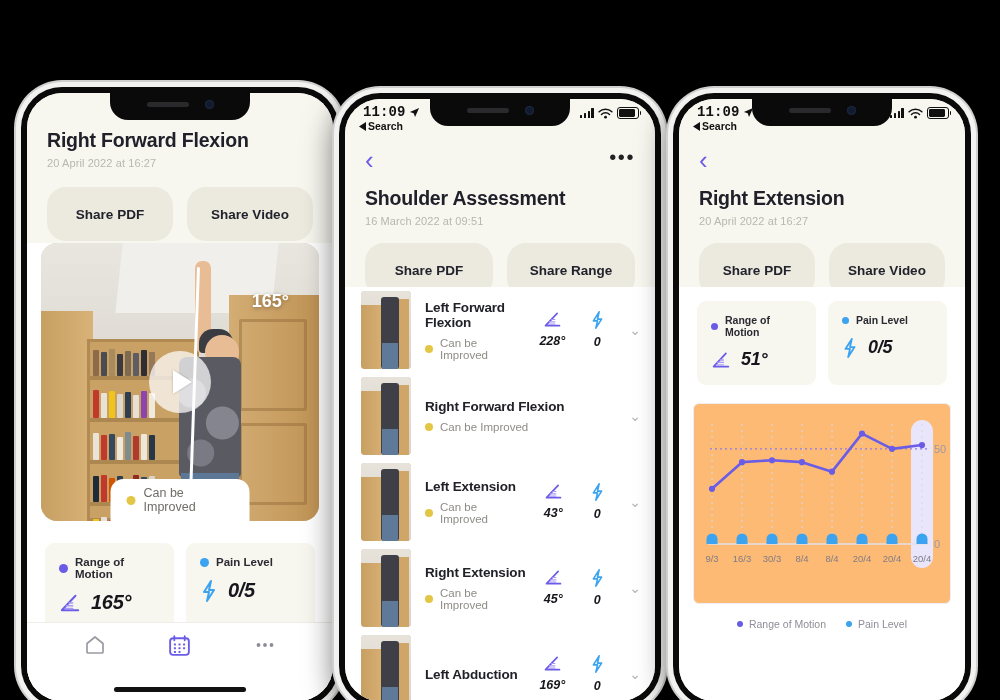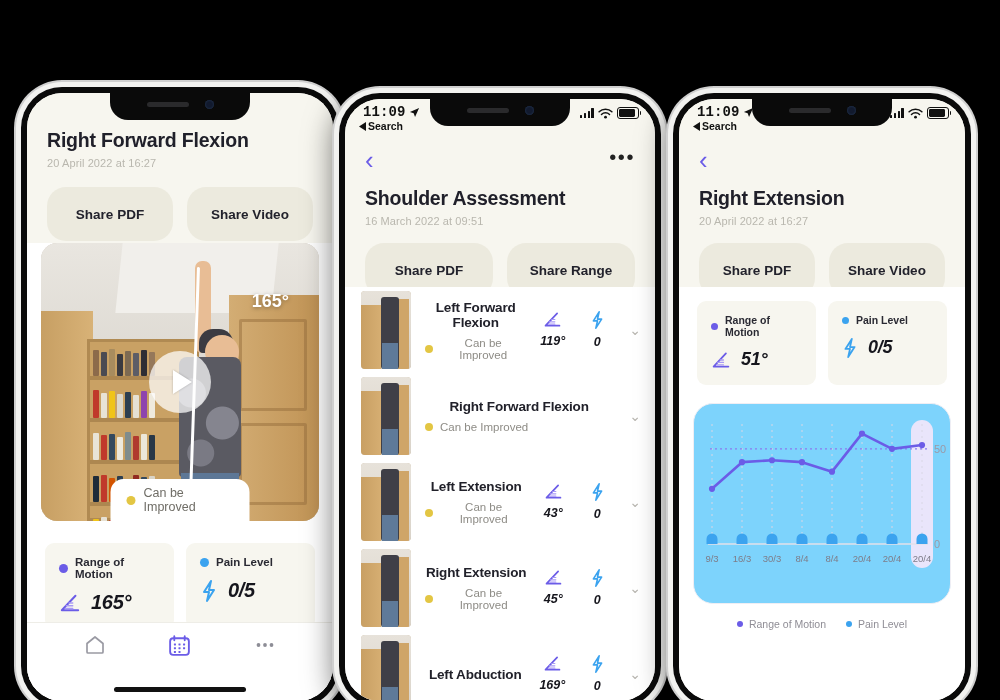--- a/index.html
+++ b/index.html
@@ -105,38 +105,38 @@
   .mval{display:flex;align-items:center;gap:10px;margin-top:11px;}
   .mnum{font-size:20px;font-weight:800;font-style:italic;color:#16161d;letter-spacing:-.3px;}
 
   
   .tabbar{position:absolute;left:0;right:0;bottom:0;height:78px;border-top:1px solid #eeede7;background:#fff;}
   .tabs{display:flex;align-items:center;justify-content:space-around;height:48px;padding:0 26px;}
   .homebar{position:absolute;left:50%;bottom:9px;transform:translateX(-50%);
            width:132px;height:5px;background:#111;border-radius:3px;}
 
   
-  .listwrap{background:#fff;position:absolute;left:0;right:0;top:188px;bottom:0;overflow:hidden;text-align:center;}
+  .listwrap{background:#fff;position:absolute;left:0;right:0;top:188px;bottom:0;overflow:hidden;}
   .lrow{display:flex;align-items:center;gap:14px;padding:10px 14px 10px 16px;height:66px;box-sizing:content-box;}
   .thumb{width:50px;height:78px;border-radius:4px;flex:none;overflow:hidden;position:relative;background:#cbb89c;}
   .t-wall{position:absolute;inset:0;background:linear-gradient(#e7e2da,#d9d3c9);}
   .t-door{position:absolute;left:0;top:14px;width:20px;bottom:0;background:linear-gradient(90deg,#c89f63,#d6ae72);}
   .t-door2{position:absolute;right:2px;top:8px;width:13px;bottom:0;background:#cfa568;}
   .t-fig{position:absolute;left:20px;top:6px;width:18px;bottom:0;background:#3f3f47;border-radius:3px;}
   .t-legs{position:absolute;left:21px;bottom:0;width:16px;height:26px;background:#5f7a99;}
   .lmain{flex:1;min-width:0;}
   .lname{font-size:13.5px;font-weight:700;color:#21212a;letter-spacing:-.15px;}
   .lstat{display:flex;align-items:center;gap:7px;margin-top:7px;font-size:11.5px;color:#8e8c86;}
   .lvals{display:flex;gap:20px;align-items:flex-start;padding-right:4px;}
   .lv{display:flex;flex-direction:column;align-items:center;gap:6px;min-width:24px;}
   .lvnum{font-size:12.5px;font-weight:800;font-style:italic;color:#16161d;}
   .lchev{color:#b8b6b0;font-size:14px;padding-left:2px;}
 
   
-  .chartcard{margin:18px 14px 0;border:1px solid #efeef4;border-radius:20px;padding:12px 4px 8px 10px;background:#7dd3fc;}
+  .chartcard{margin:18px 14px 0;border:1px solid #efeef4;border-radius:6px;padding:12px 4px 8px 10px;background:#fdba74;}
   .legend{display:flex;justify-content:center;gap:20px;margin-top:14px;font-size:10.5px;color:#8f8d95;}
   .legend span{display:flex;align-items:center;gap:6px;}
   .bodywhite{position:absolute;left:0;right:0;top:0;bottom:0;background:#fff;}
 </style>
 </head>
 <body>
 
 <div class="stage">
 
   <div class="phone" id="phone-left">
@@ -371,21 +371,21 @@
                 <span class="dot" style="background:#e3c643;width:8px;height:8px"></span>
                 <span>Can be Improved</span>
               </div>
             </div>
             <div class="lvals">
               <div class="lv">
                 <svg width="19" height="17" viewBox="0 0 24 22">
                   <path d="M21 19 H3 L18 3" fill="none" stroke="#6b5ce7" stroke-width="2.2" stroke-linecap="round" stroke-linejoin="round"></path>
                   <path d="M7 17 L15 17 M8 14 L15 14 M11 11 L15 11" stroke="#a99bf5" stroke-width="1.6" stroke-linecap="round"></path>
                 </svg>
-                <span class="lvnum">119°</span>
+                <span class="lvnum">228°</span>
               </div>
               <div class="lv">
                 <svg width="15" height="18" viewBox="0 0 16 22">
                   <path d="M10 1 L3 12 H8 L6 21 L13 10 H8 Z" fill="none" stroke="#3ba3ef" stroke-width="2" stroke-linejoin="round"></path>
                 </svg>
                 <span class="lvnum">0</span>
               </div>
             </div>
             <span class="lchev">⌄</span>
           </div>

